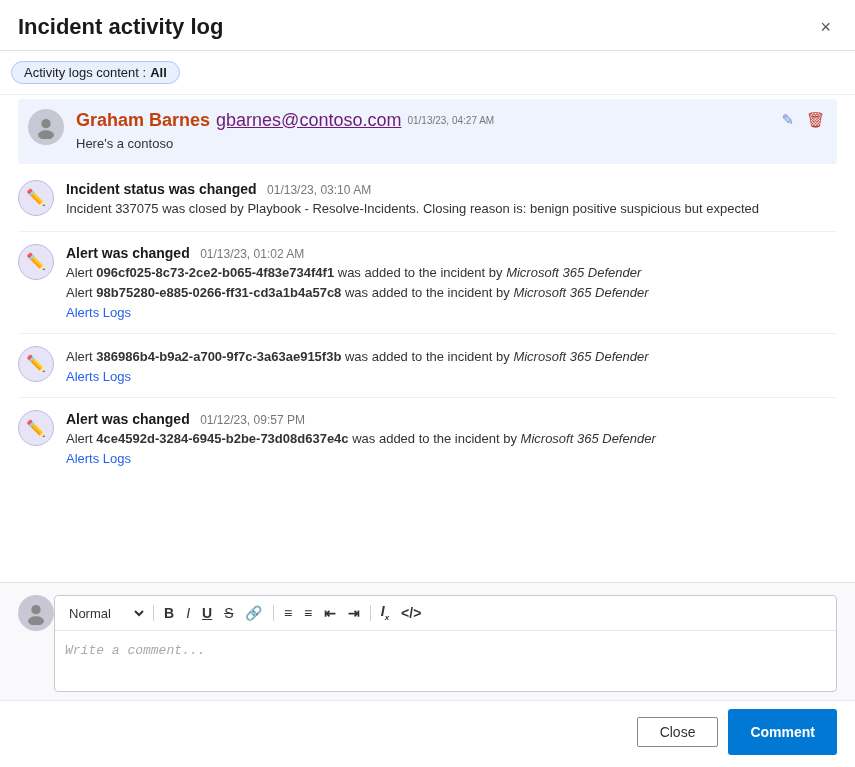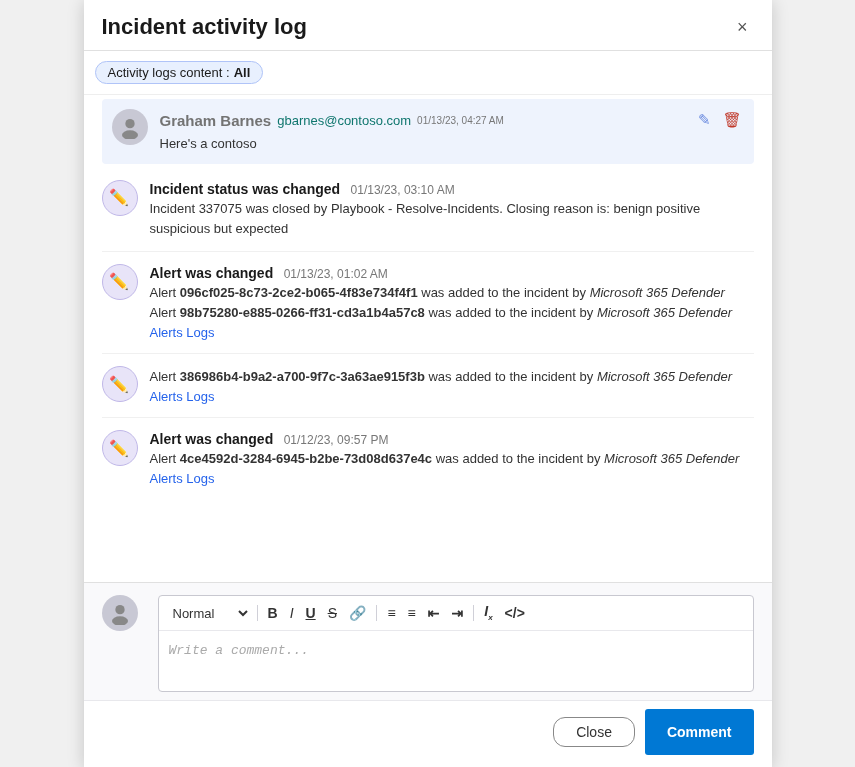--- a/index.html
+++ b/index.html
@@ -8,21 +8,21 @@
       background: #f0f0f0;
       display: flex;
       justify-content: center;
       align-items: center;
       width: 855px;
       height: 767px;
       overflow: hidden;
     }
     .panel {
       background: #fff;
-      width: 688px;
+      width: 855px;
       height: 767px;
       display: flex;
       flex-direction: column;
       position: relative;
       box-shadow: 0 2px 16px rgba(0,0,0,0.18);
     }
     .panel-header {
       display: flex;
       align-items: center;
       justify-content: space-between;
@@ -111,26 +111,27 @@
       margin-bottom: 3px;
     }
     .log-meta {
       display: flex;
       align-items: center;
       gap: 6px;
       flex-wrap: wrap;
     }
     .log-user {
       font-weight: 700;
-      font-size: 15px;
-      color: #737373;
+      font-size: 18px;
+      color: #c2410c;
     }
     .log-email {
-      font-size: 13px;
-      color: #0f766e;
+      font-size: 18px;
+      color: #701a75;
+      text-decoration: underline;
     }
     .log-time {
       font-size: 10px;
       color: #777;
     }
     .log-actions {
       display: flex;
       gap: 8px;
       align-items: center;
     }
@@ -170,21 +171,21 @@
     .link-blue {
       color: #2563eb;
       text-decoration: none;
       font-size: 13px;
     }
     .comment-row {
       background: #f9f9fb;
       border-top: 1px solid #e0e0e0;
       padding: 0 18px 0 18px;
       display: flex;
-      gap: 20px;
+      gap: 0;
       align-items: flex-start;
       padding-top: 12px;
       padding-bottom: 8px;
     }
     .comment-editor {
       flex: 1;
       border: 1px solid #c8c8d0;
       border-radius: 4px;
       background: #fff;
       overflow: hidden;
@@ -240,21 +241,21 @@
       justify-content: flex-end;
       align-items: center;
       gap: 10px;
       padding: 8px 18px 12px 18px;
       background: #fff;
       border-top: 1px solid #e8e8ec;
     }
     .btn-close {
       background: #fff;
       border: 1px solid #888;
-      border-radius: 12px;
+      border-radius: 2px;
       padding: 6px 22px;
       font-size: 14px;
       cursor: pointer;
       color: #333;
     }
     .btn-comment {
       background: #0078d4;
       border: none;
       border-radius: 3px;
       padding: 15px 22px;

